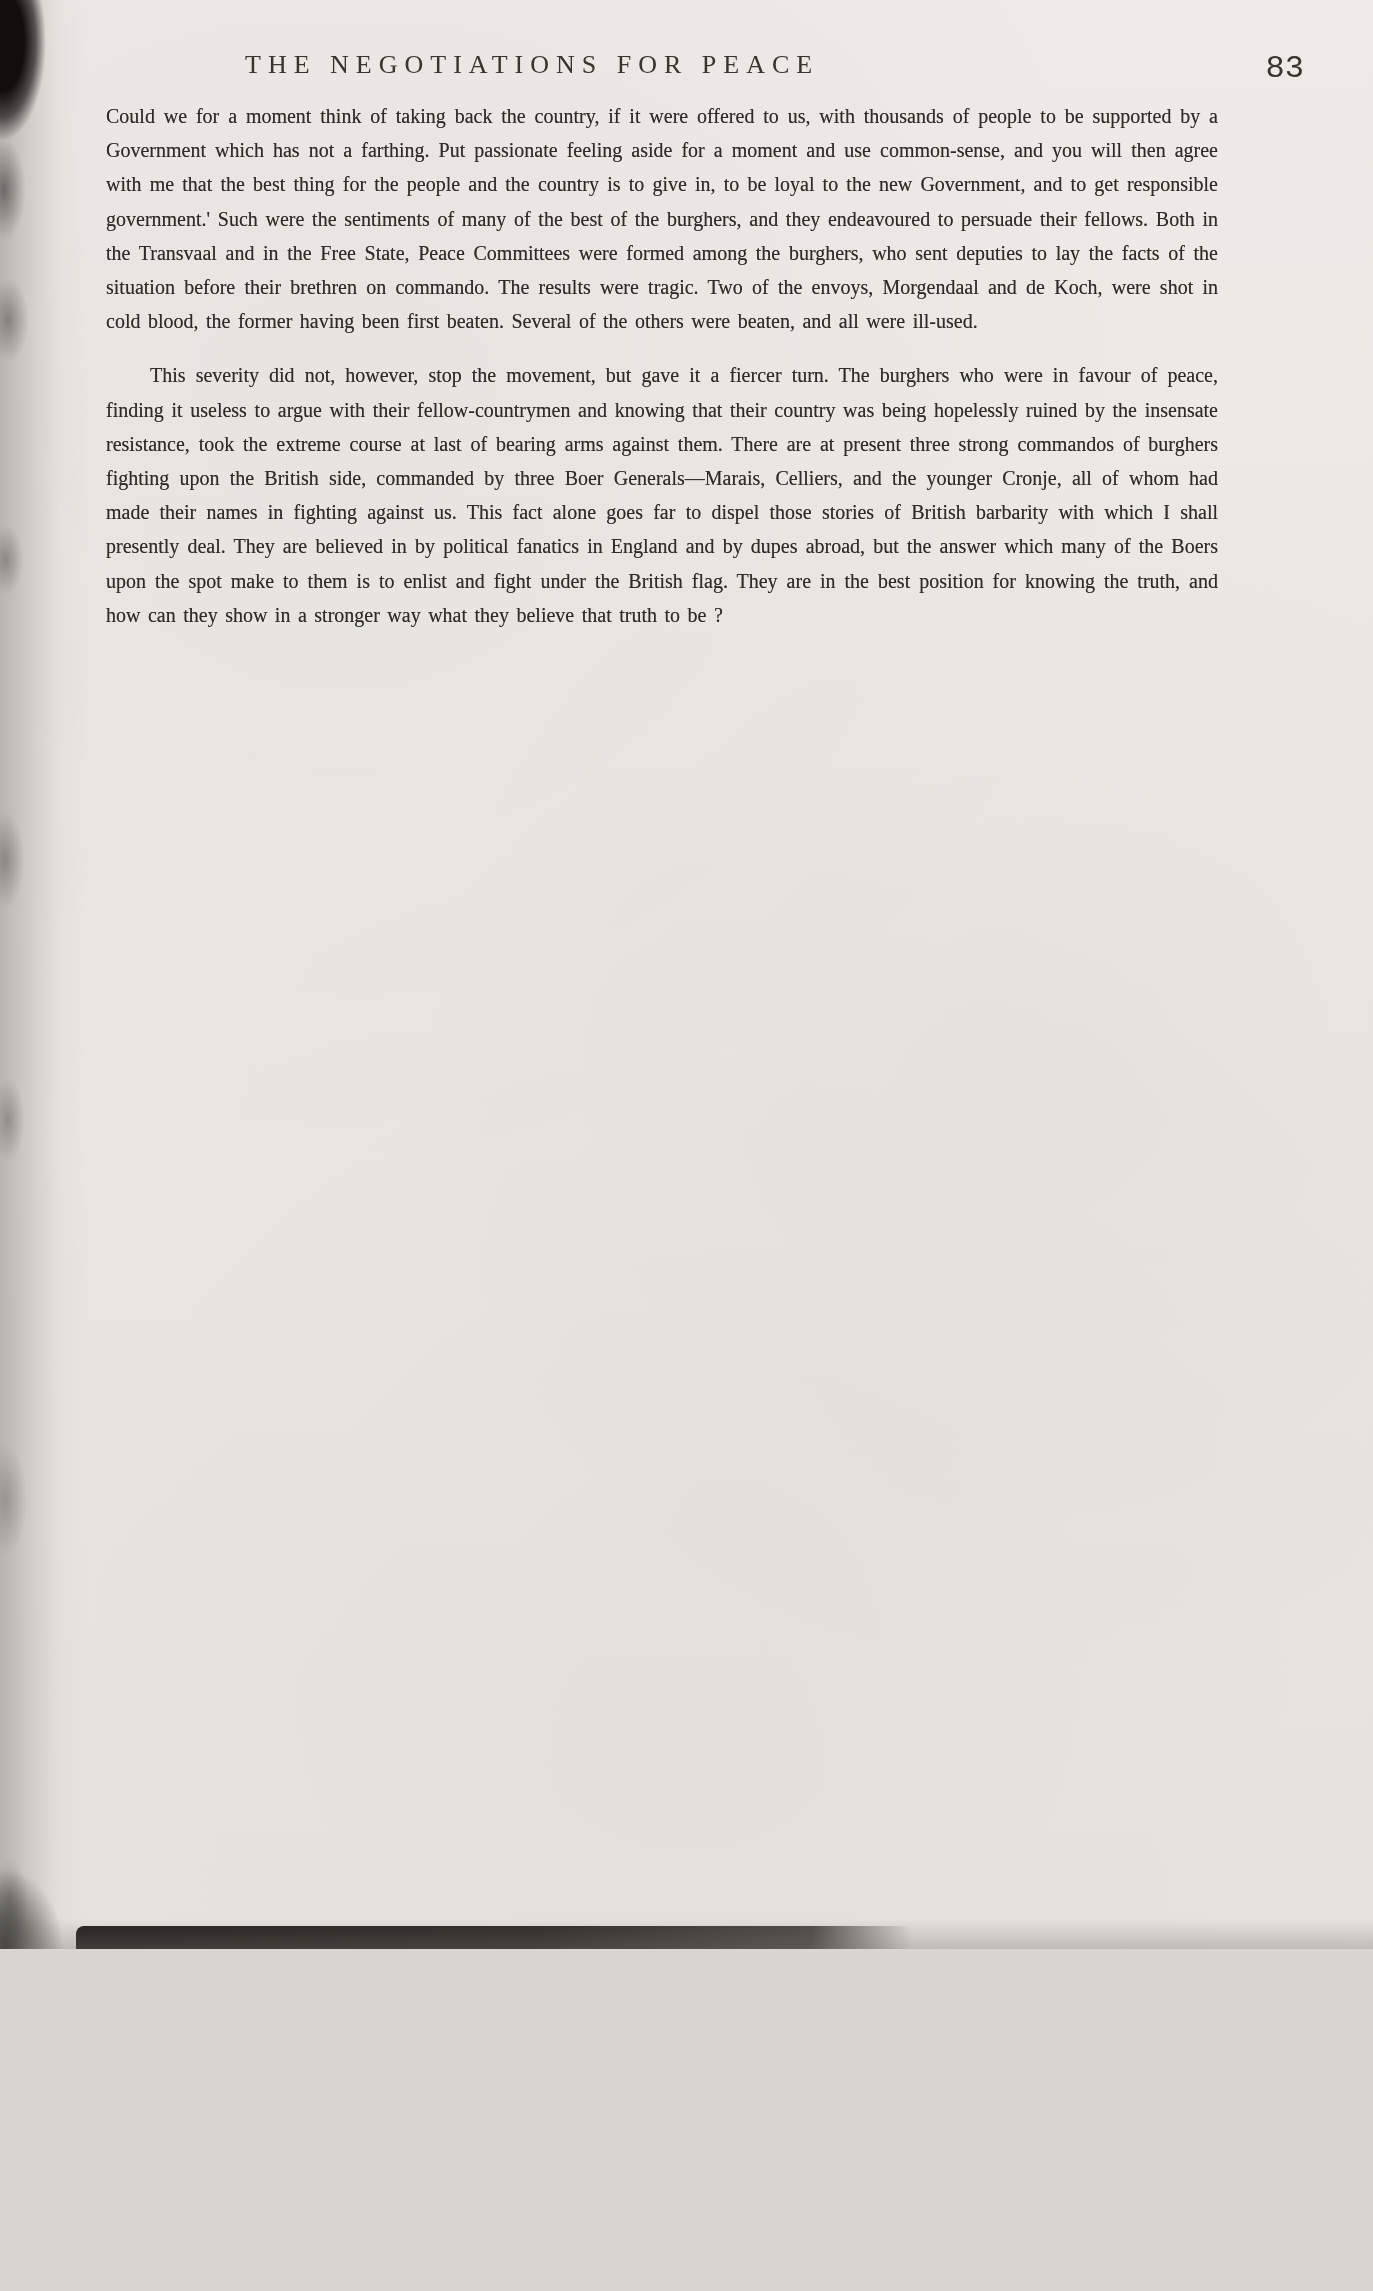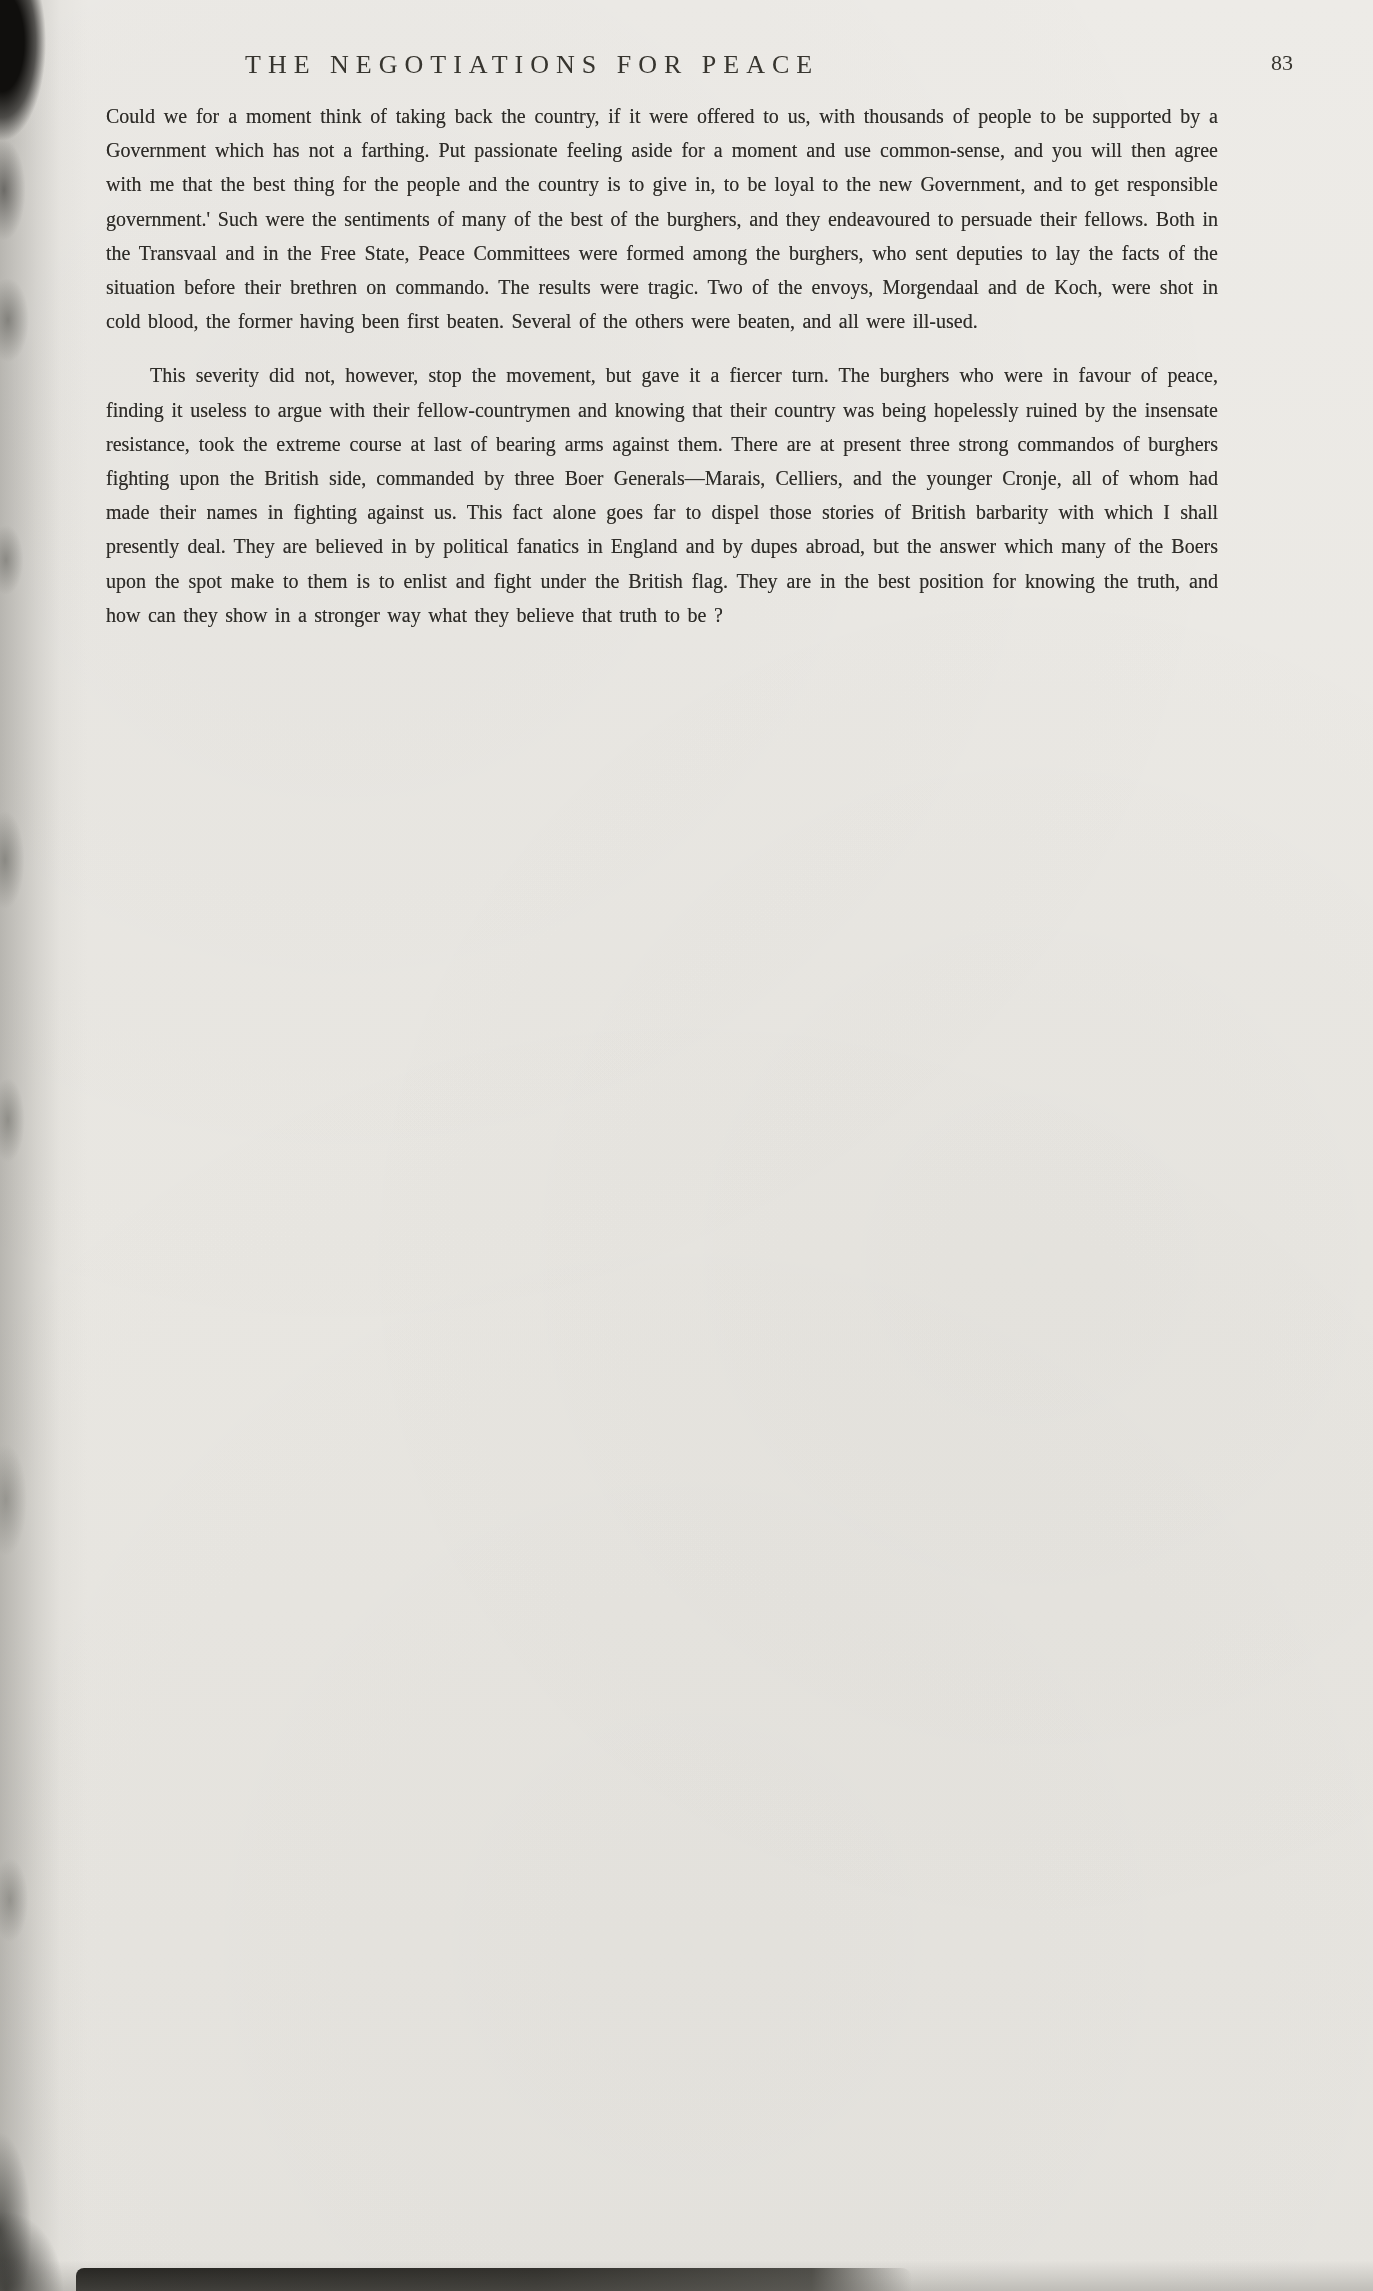--- a/index.html
+++ b/index.html
@@ -3,21 +3,21 @@
 <meta charset="utf-8">
 <style>
   html, body {
     margin: 0;
     padding: 0;
     background: #d8d6d1;
   }
   .page {
     position: relative;
     width: 1373px;
-    height: 2291px;
+    height: 1949px;
     overflow: hidden;
     background:
       radial-gradient(circle at 25% 20%, rgba(0,0,0,0.025), transparent 45%),
       radial-gradient(circle at 75% 55%, rgba(0,0,0,0.02), transparent 45%),
       radial-gradient(circle at 50% 85%, rgba(0,0,0,0.02), transparent 50%),
       linear-gradient(180deg, #edebe7 0%, #e9e7e2 55%, #e6e4df 100%);
     font-family: "Liberation Serif", "DejaVu Serif", serif;
   }
 
   
@@ -74,23 +74,24 @@
     top: 50px;
     left: 245px;
     font-size: 26px;
     letter-spacing: 7px;
     color: #37352f;
     white-space: nowrap;
   }
   .folio {
     position: absolute;
     top: 50px;
-    right: 80px;
-    font-size: 22px;
+    right: 69px;
+    font-size: 32px;
     color: #37352f;
+    font-family: Liberation Mono, monospace;
   }
   .text-block {
     position: absolute;
     top: 99px;
     left: 106px;
     width: 1112px;
     color: #2e2c28;
     font-size: 20px;
     line-height: 34.2px;
     text-align: justify;

